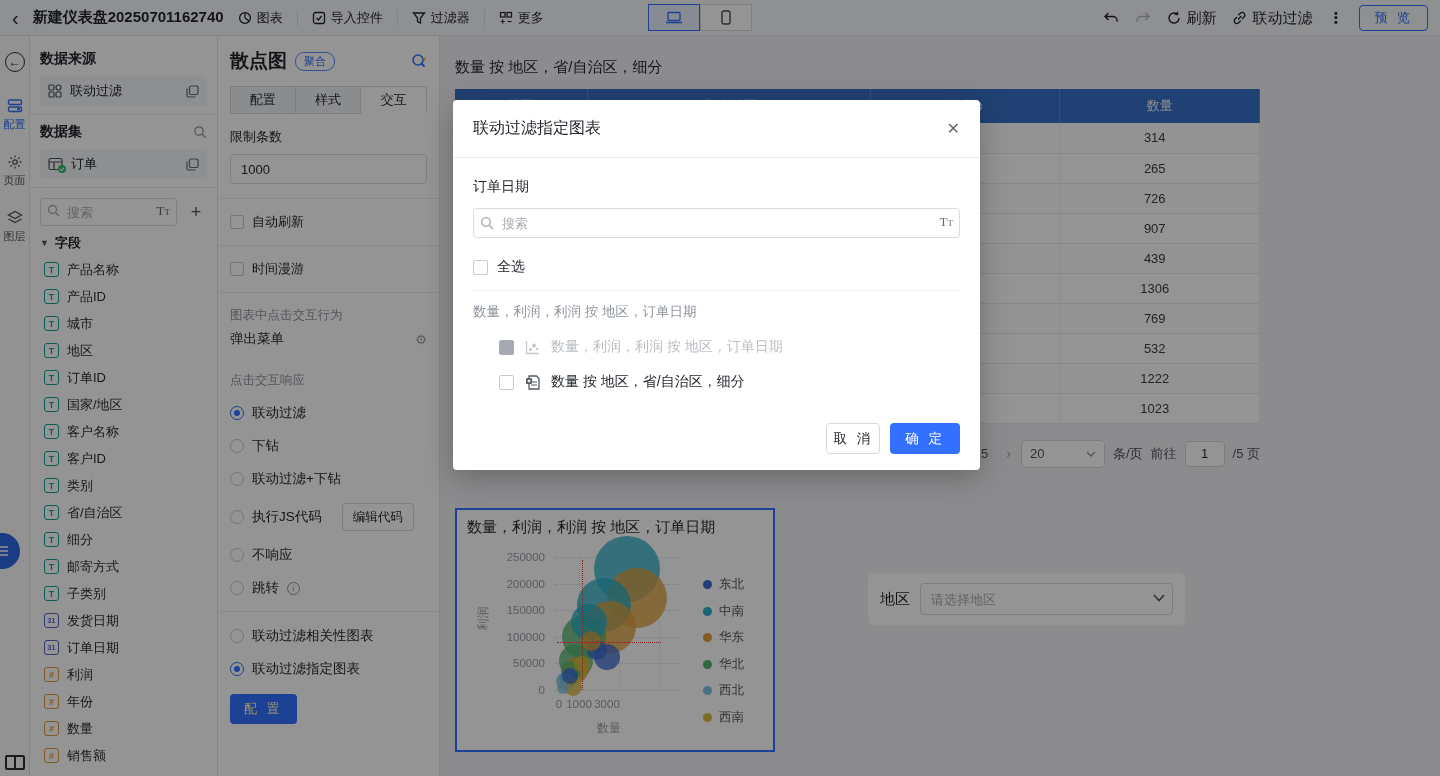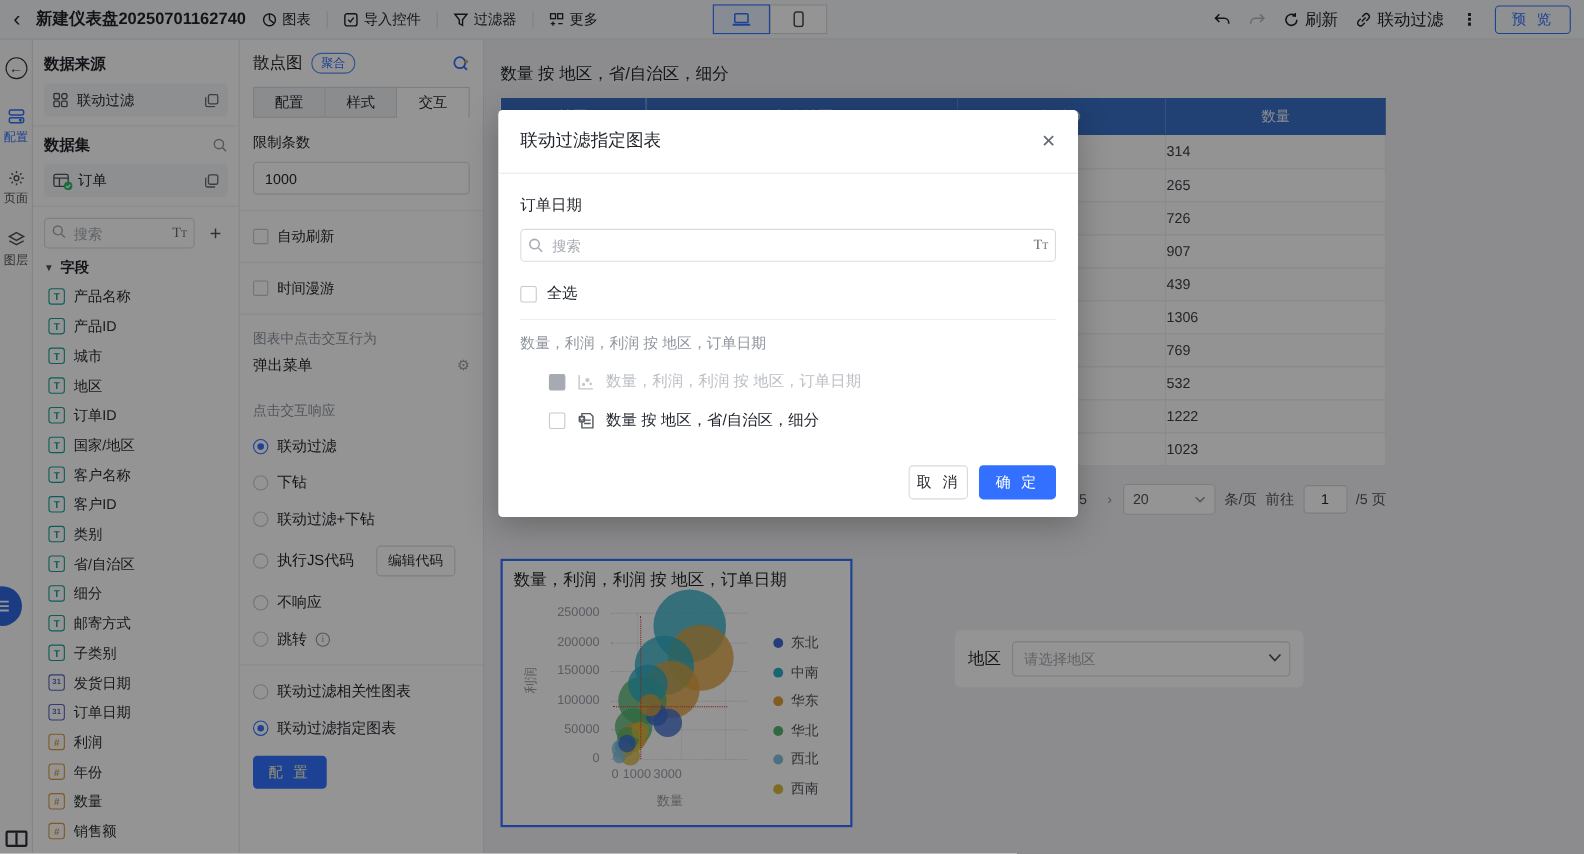--- a/index.html
+++ b/index.html
@@ -49,21 +49,21 @@
   .caret { font-size:9px; color:#50555b; }
   .field-row { display:flex; align-items:center; gap:8px; height:27px; padding:0 4px; cursor:pointer; font-size:13px; color:#2a2e33; }
   .f-icon { width:15px; height:15px; border:1px solid; border-radius:3px; font-size:9px; font-weight:700; display:flex; align-items:center; justify-content:center; flex:none; }
   .f-icon.text { color:#17a097; border-color:#17a097; }
   .f-icon.date { color:#5b67c2; border-color:#5b67c2; font-size:7px; }
   .f-icon.num  { color:#de9a3d; border-color:#de9a3d; }
 
   
   .config-panel { position:absolute; left:218px; top:36px; bottom:0; width:222px; background:#fff; border-right:1px solid #e3e5e9; padding:12px 12px 0; z-index:4; overflow:hidden; }
   .cp-head { display:flex; align-items:center; gap:8px; }
-  .cp-title { font-weight:400; font-size:15px; }
+  .cp-title { font-weight:700; font-size:19px; }
   .pill { border:1px solid #5a8bff; color:#3370ff; font-size:11px; border-radius:9px; padding:1px 8px; }
   .cp-corner { margin-left:auto; }
   .tabs { display:grid; grid-template-columns:1fr 1fr 1fr; margin-top:12px; }
   .tab { height:28px; display:flex; align-items:center; justify-content:center; font-size:13px; border:1px solid #d9d9d9; background:#f0f2f5; cursor:pointer; }
   .tab + .tab { border-left:none; }
   .tab.active { background:#fff; border-bottom-color:#fff; }
   .cp-label { font-size:13px; margin-top:14px; }
   .cp-label.gray { color:#8f959e; font-size:12.5px; }
   .cp-input { width:100%; height:30px; border:1px solid #d9dcdf; border-radius:4px; padding:0 10px; font-size:13px; margin-top:8px; color:#1f2329; background:#fff; }
   .cp-div { height:1px; background:#eceef1; margin:14px -12px; }
@@ -81,21 +81,21 @@
   .primary-btn { height:30px; padding:0 14px; background:#3370ff; color:#fef9c3; border:none; border-radius:4px; font-size:13px; letter-spacing:3px; cursor:pointer; }
 
   
   .canvas { position:absolute; left:440px; top:36px; right:0; bottom:0; background:#f1f2f4; }
   .table-widget { position:absolute; left:15px; top:22px; width:805px; }
   .tw-title { font-size:15px; color:#1f2329; margin-bottom:12px; }
   table.grid { width:100%; border-collapse:collapse; background:#fff; }
   table.grid th { background:#3a70c8; color:#eef2fa; font-weight:400; font-size:13px; height:34px; border-right:1px solid #5d8ad4; position:relative; }
   .sort-ic { display:inline-block; margin-left:4px; font-size:7px; color:#d7e2f5; line-height:0.6; vertical-align:middle; }
   table.grid td { height:30px; font-size:13px; color:#3a3f45; border-bottom:1px solid #e9eaee; border-right:1px solid #eff0f3; }
-  table.grid td.num { text-align:left; padding-right:10px; }
+  table.grid td.num { text-align:center; padding-right:10px; }
   table.grid tr:nth-child(odd) td { background:#fdfdfe; }
   .pagination { display:flex; align-items:center; justify-content:flex-end; gap:8px; margin-top:16px; font-size:13px; color:#50555b; }
   .pg-arrow { color:#8f959e; padding:0 2px; cursor:pointer; }
   .pg-num { min-width:24px; height:24px; display:flex; align-items:center; justify-content:center; border-radius:3px; cursor:pointer; }
   .pg-num.active { border:1px solid #3370ff; color:#3370ff; }
   .pg-select { width:84px; height:28px; border:1px solid #d4d7dc; border-radius:4px; display:flex; align-items:center; justify-content:space-between; padding:0 8px; background:#fff; cursor:pointer; }
   .pg-input { width:40px; height:26px; border:1px solid #d4d7dc; border-radius:4px; text-align:center; font-size:13px; background:#fff; color:#1f2329; }
 
   .scatter-widget { position:absolute; left:15px; top:472px; width:320px; height:244px; background:#fff; border:2px solid #3370ff; overflow:hidden; }
   .sw-title { position:absolute; left:10px; top:8px; font-size:15px; color:#1f2329; white-space:nowrap; }

